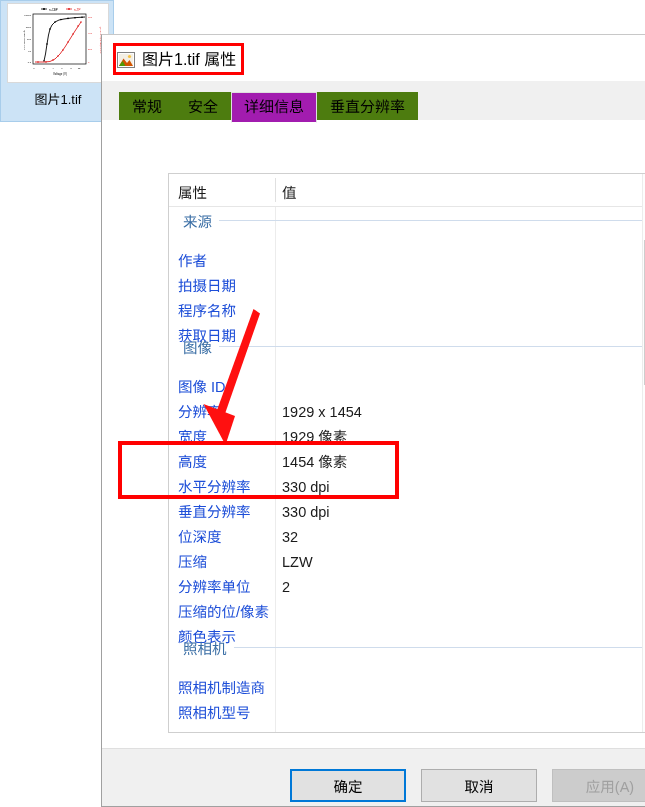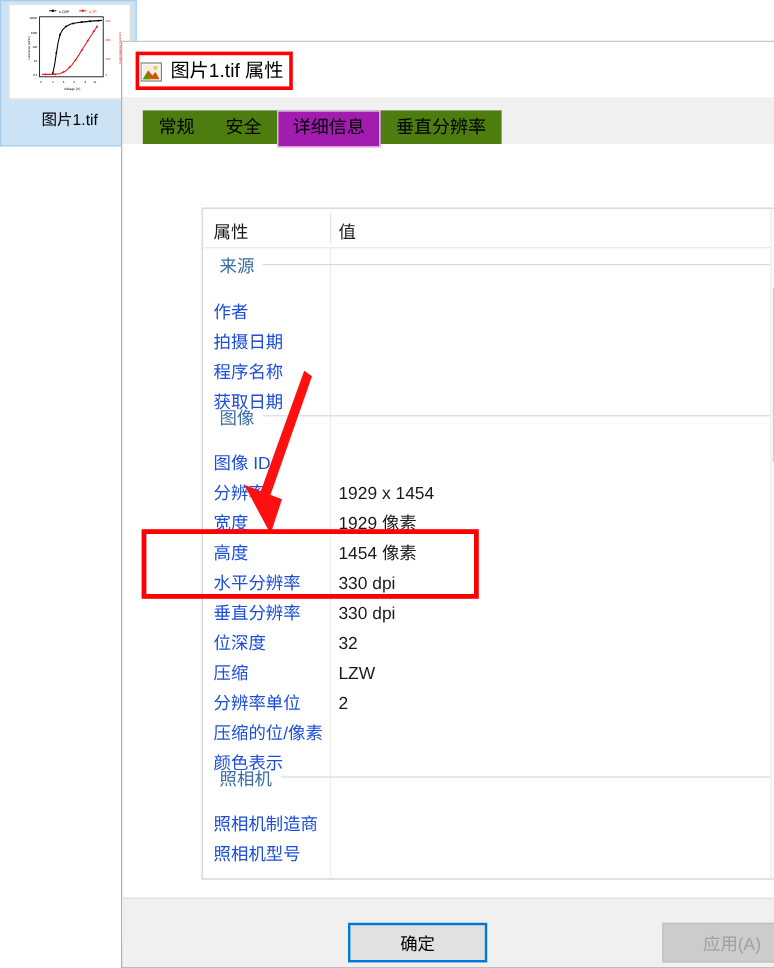--- a/index.html
+++ b/index.html
@@ -522,20 +522,21 @@
           </svg>
         </div>
       </div>
     </div>
 
     <a id="remove-link" href="#">删除属性和个人信息</a>
   </div>
 
   <div id="buttonbar">
     <div class="dlg-btn" id="btn-ok">确定</div>
+    <div class="dlg-btn" id="btn-cancel">取消</div>
     <div class="dlg-btn" id="btn-apply">应用(A)</div>
   </div>
 </div>
 
 <div id="red-arrow">
   <svg width="120" height="155" viewBox="0 0 120 155" xmlns="http://www.w3.org/2000/svg">
     <g fill="#ff1010" stroke="none">
       <path d="M 63.5,9 L 70,13.5 L 33.5,118 L 26,113 Z"></path>
       <path d="M 35.5,145 L 13.5,104 L 45,116 Z"></path>
     </g>

